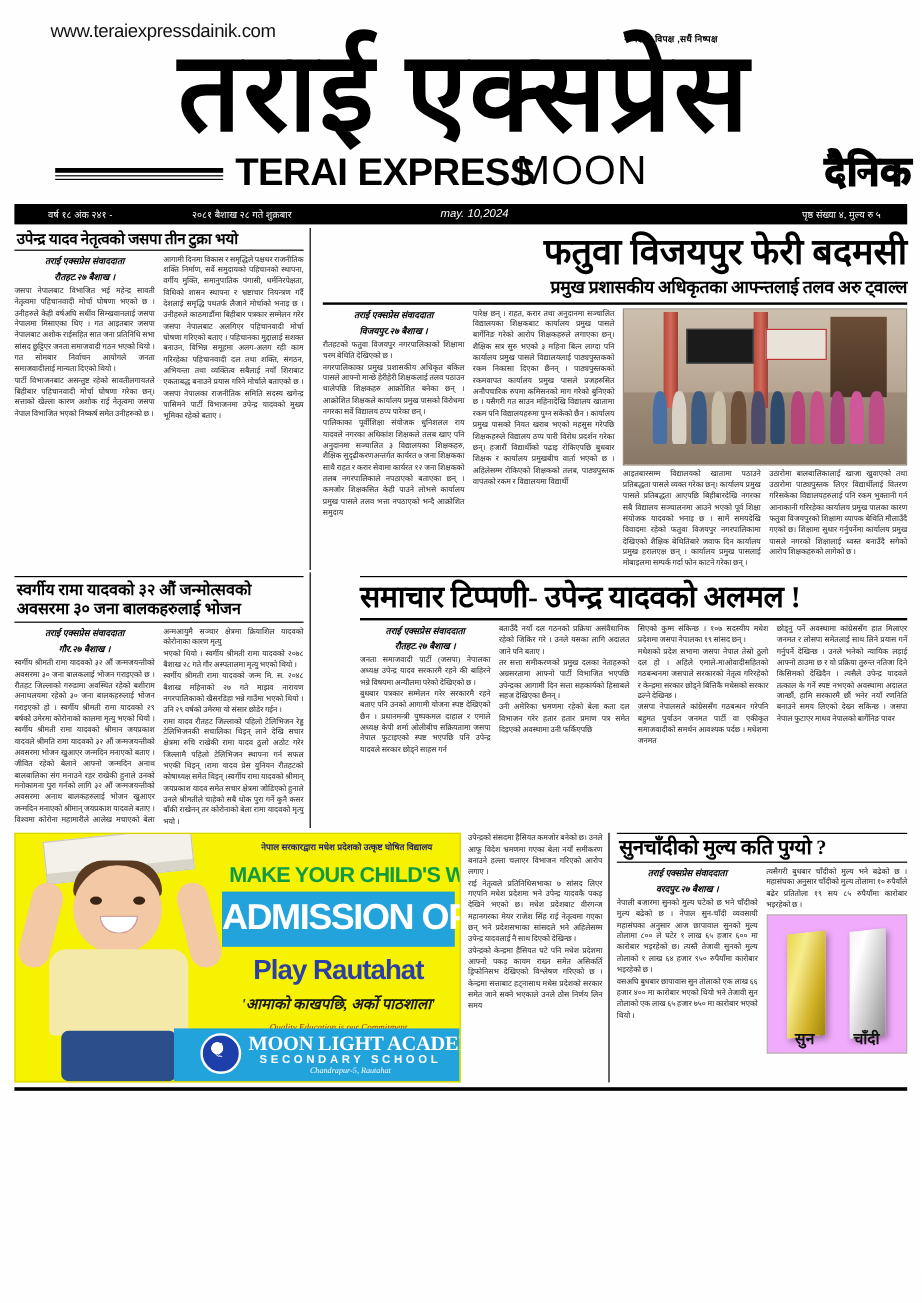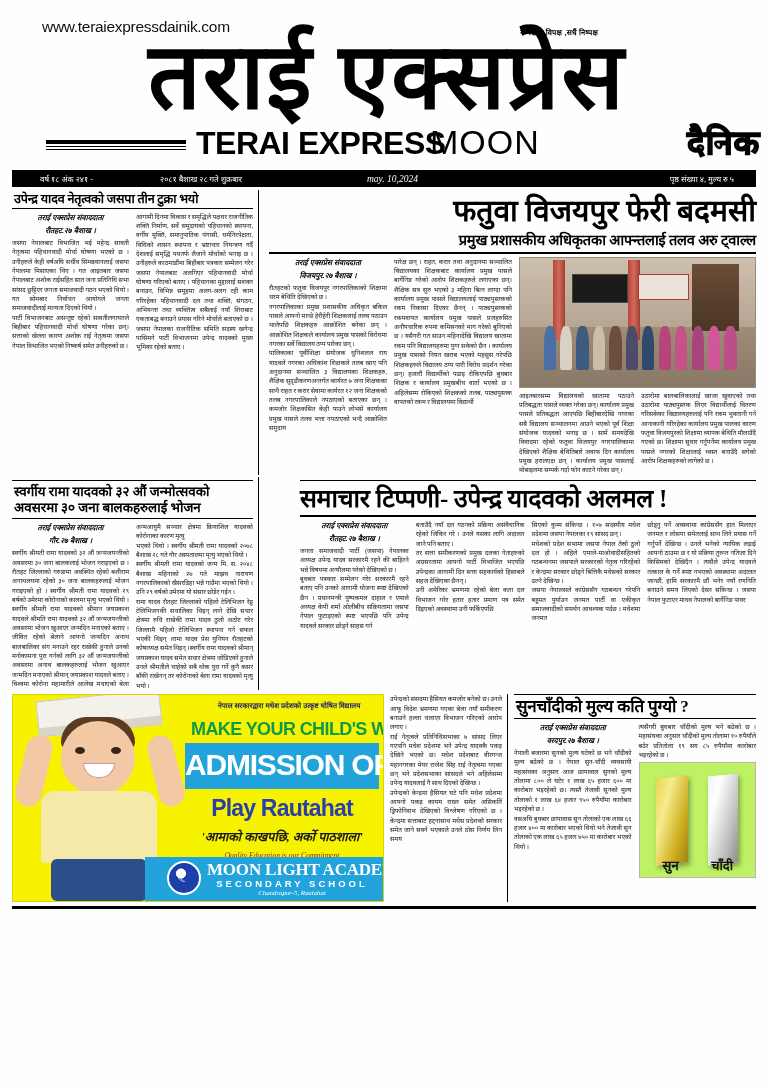--- a/index.html
+++ b/index.html
@@ -72,21 +72,21 @@
 
   
   .datebar {
     position: relative;
     height: 17px;
     background: #000; color: #fff;
     margin: 0 12px;
     display: flex; align-items: center;
   }
   .datebar span {
-    font-family: Liberation Serif, serif;
+    font-family: Liberation Sans, sans-serif;
     font-size: 8px; white-space: nowrap;
   }
   .db-issue { position: absolute; left: 28px; }
   .db-date { position: absolute; left: 148px; }
   .db-eng { position: absolute; left: 355px; font-style: italic; font-size: 9.5px !important; }
   .db-price { position: absolute; right: 22px; }
 
   
   .hl {
     font-family: "Liberation Serif", serif;
@@ -258,21 +258,21 @@
   .kid-armR { position: absolute; right: 4px; top: 40px; width: 26px; height: 72px;
               background: #f2c9a4; border-radius: 14px; transform: rotate(-14deg); }
   .kid-pants { position: absolute; left: 34px; top: 164px; width: 96px; height: 42px;
                background: #2a4f8a; border-radius: 6px; }
 
   
   .gold-head { font-size: 17px; text-align: left; padding: 2px 0 1px 2px;
                letter-spacing: -0.2px; }
   .bars {
     width: 100%; height: 116px; margin-top: 3px;
-    background: #bef264; position: relative; overflow: hidden;
+    background: #f0abfc; position: relative; overflow: hidden;
     border: 1px solid #b9b5ae;
   }
   .bar-gold {
     position: absolute; left: 14%; top: 12%; width: 28%; height: 76%;
     background: linear-gradient(105deg,#e8d64a 0%,#f6ec8e 30%,#cfae21 70%,#9e8310 100%);
     transform: skewY(-6deg);
     box-shadow: 2px 3px 5px rgba(0,0,0,.35);
   }
   .bar-silver {
     position: absolute; right: 15%; top: 10%; width: 26%; height: 78%;

